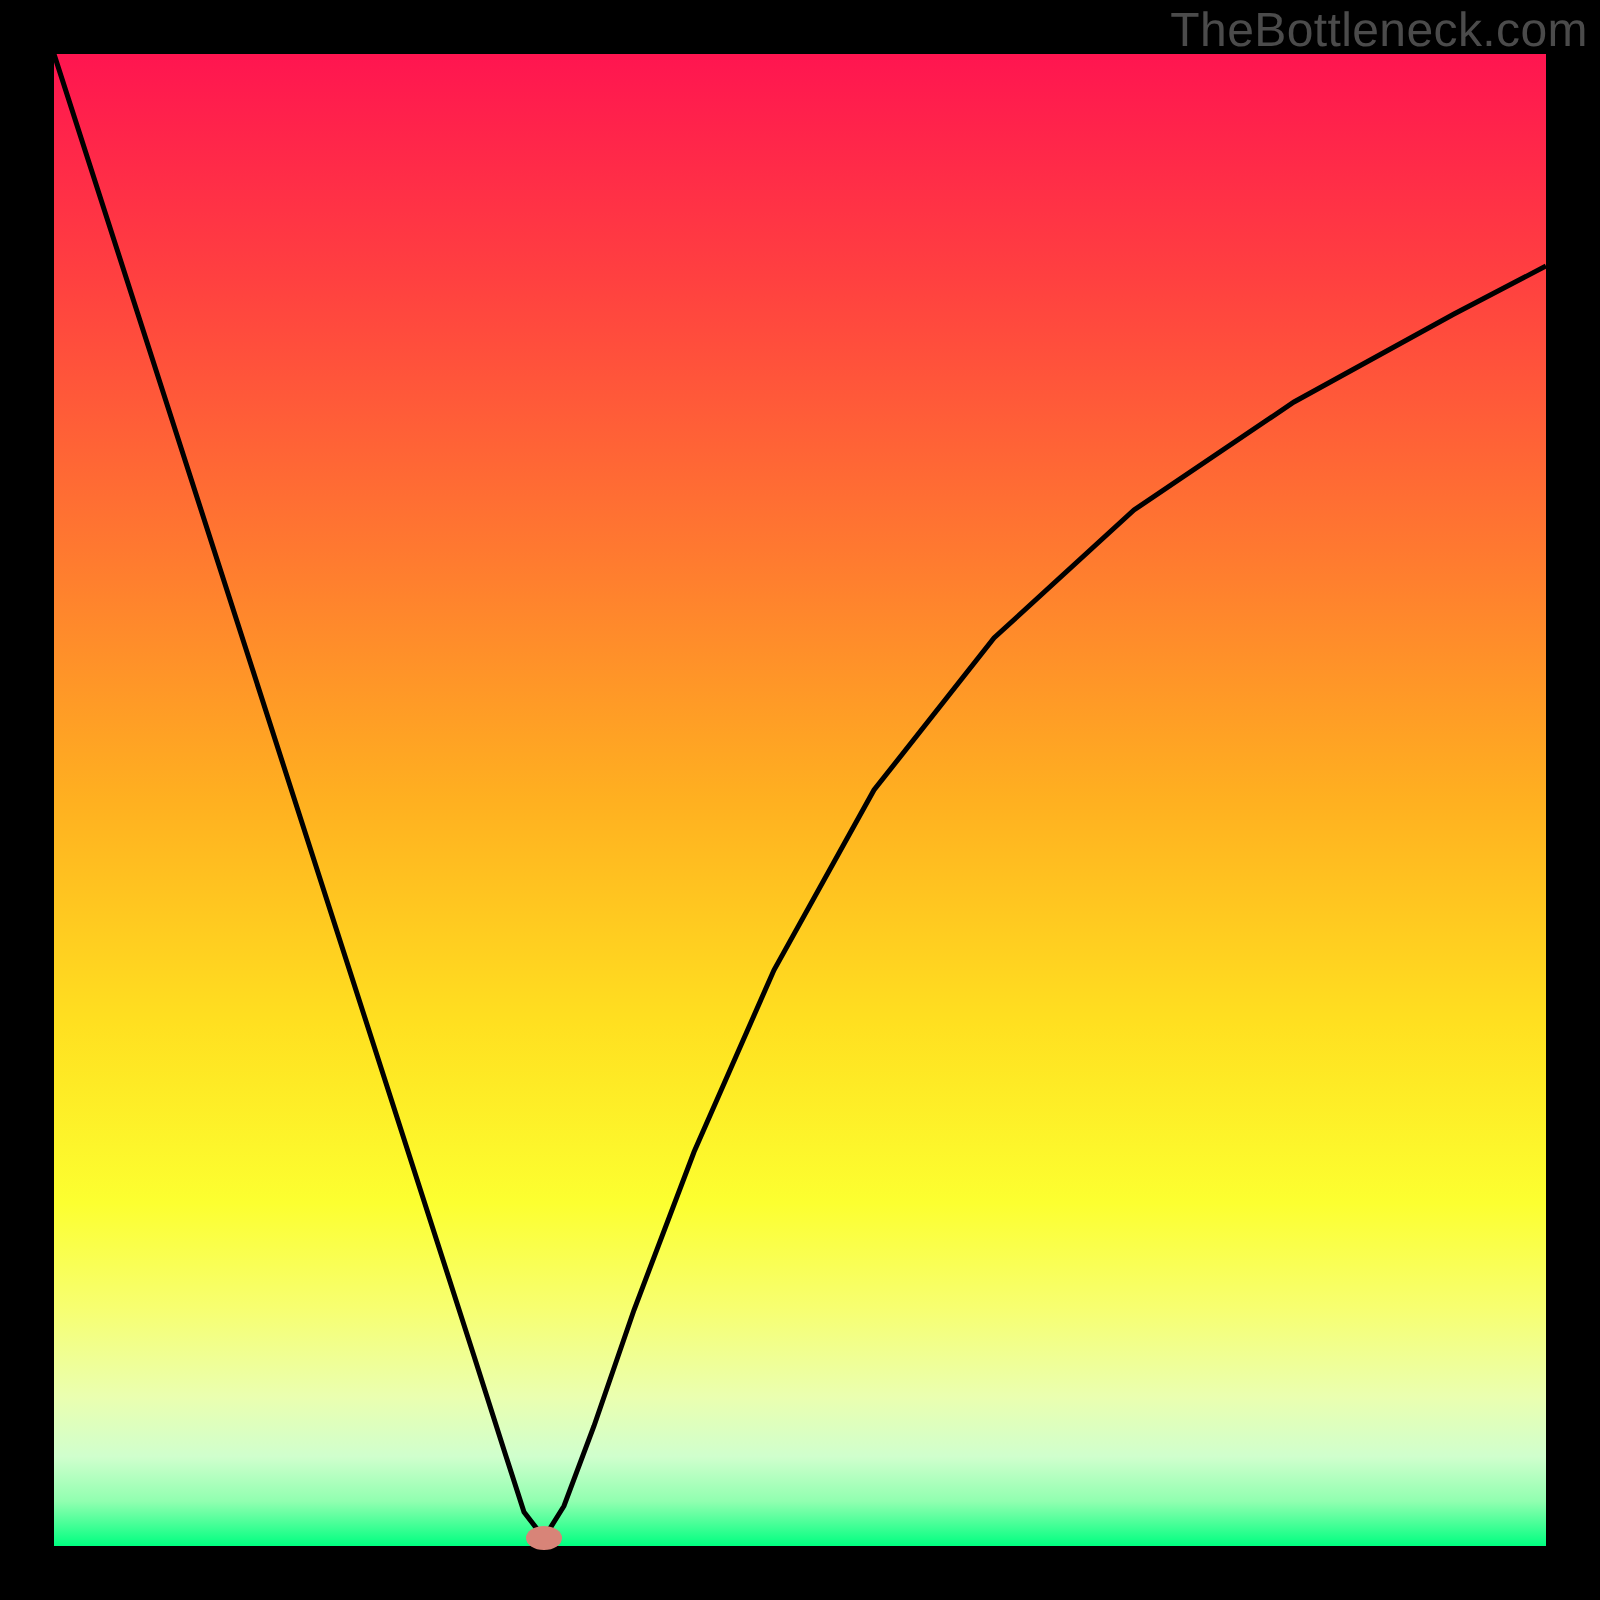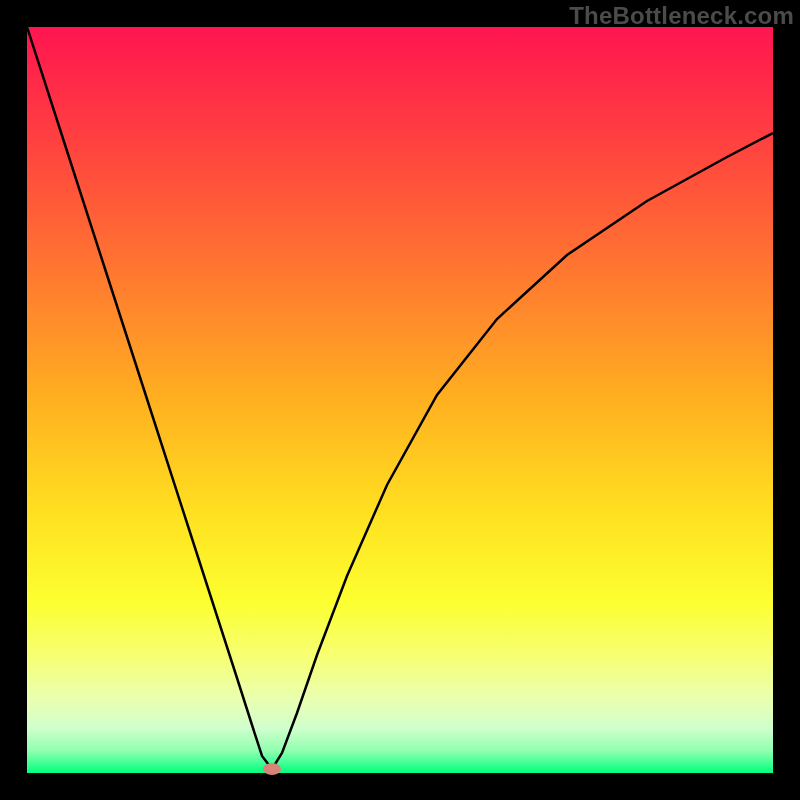--- a/index.html
+++ b/index.html
@@ -44,21 +44,21 @@
     position: absolute;
     left: 0;
     top: 0;
   }
   .watermark {
     position: absolute;
     top: 2px;
     right: 6px;
     color: #4b4b4b;
     font-size: 24px;
-    font-weight: 700;
+    font-weight: 400;
     letter-spacing: 0.2px;
   }
   .bottleneck-dot {
     position: absolute;
     width: 18px;
     height: 12px;
     border-radius: 50%;
     background: #d88478;
     transform: translate(-50%, -50%);
   }

